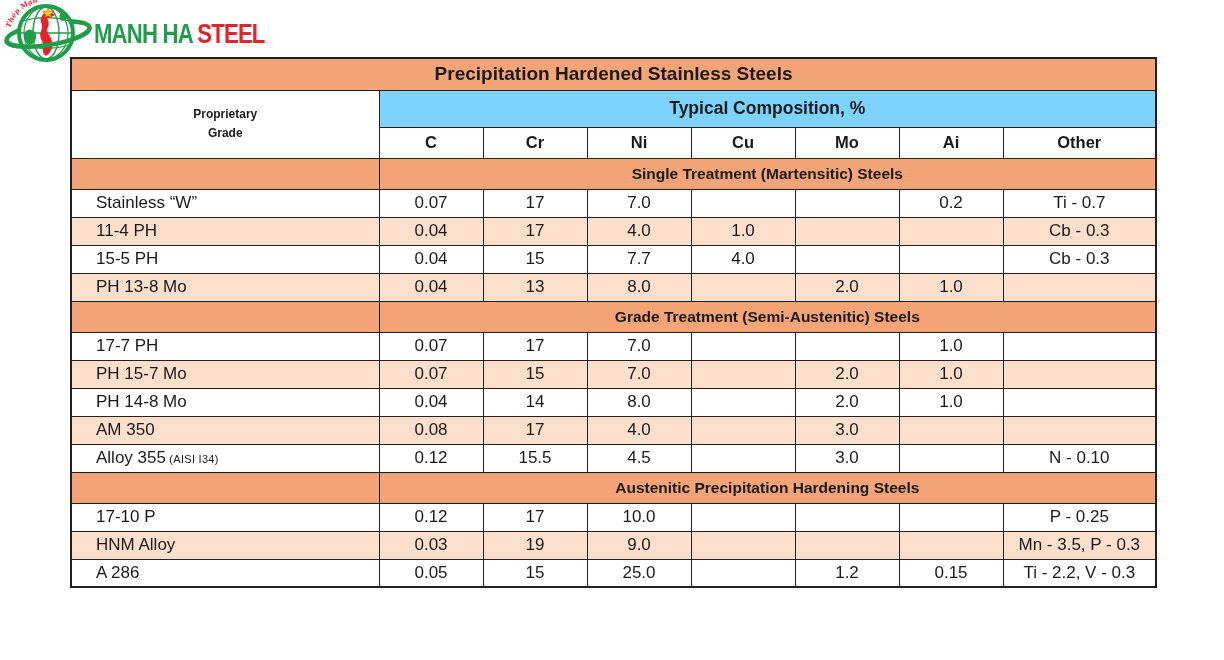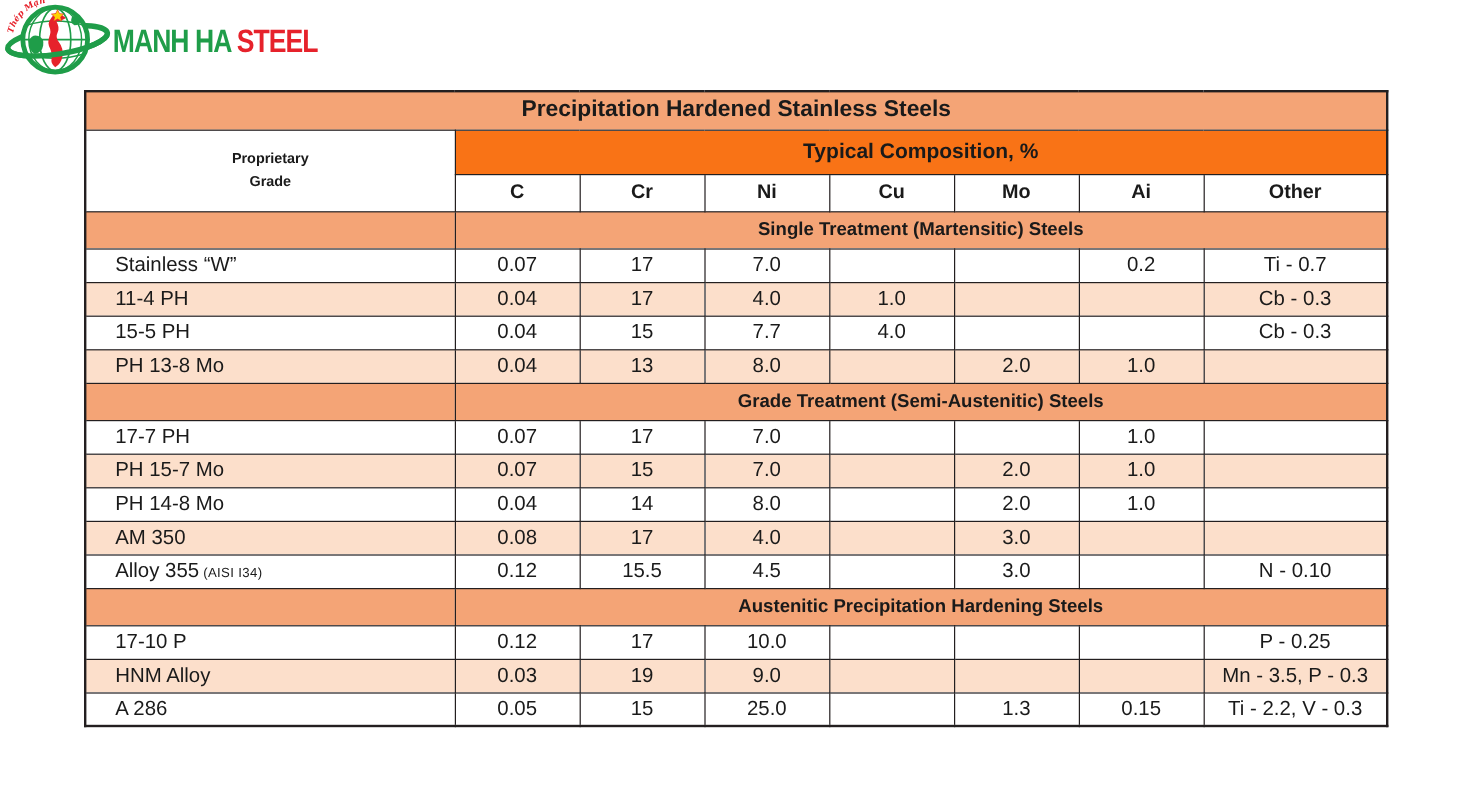--- a/index.html
+++ b/index.html
@@ -26,21 +26,21 @@
     transform: scaleX(0.82);
     transform-origin: left center;
     white-space: nowrap;
     margin-left: 2px;
     margin-top: 2px;
   }
   .brand-green { color: #1f9d49; }
   .brand-red { color: #e6222b; }
 
   
-  .tbl-wrap { position: absolute; left: 70px; top: 75px; }
+  .tbl-wrap { position: absolute; left: 70px; top: 57px; }
   table.steel {
     border-collapse: collapse;
     table-layout: fixed;
     width: 1085px;
   }
   table.steel td {
     border: 1px solid #231f20;
     overflow: hidden;
     white-space: nowrap;
   }
@@ -59,21 +59,21 @@
     font-weight: bold;
     font-size: 12px;
     line-height: 1.55;
     background: #ffffff;
   }
   .comp-head {
     height: 37px;
     text-align: center;
     font-weight: bold;
     font-size: 17.5px;
-    background: #f97316;
+    background: #7dd3fc;
   }
   .col-head td {
     height: 31px;
     text-align: center;
     font-weight: bold;
     font-size: 16.5px;
     background: #ffffff;
   }
   .section-row td {
     height: 31px;
@@ -286,19 +286,19 @@
           <td class="val-cell"></td>
           <td class="val-cell"></td>
           <td class="val-cell">Mn - 3.5, P - 0.3</td>
         </tr>
         <tr class="data-row">
           <td class="grade-cell"><span>A 286</span></td>
           <td class="val-cell">0.05</td>
           <td class="val-cell">15</td>
           <td class="val-cell">25.0</td>
           <td class="val-cell"></td>
-          <td class="val-cell">1.3</td>
+          <td class="val-cell">1.2</td>
           <td class="val-cell">0.15</td>
           <td class="val-cell">Ti - 2.2, V - 0.3</td>
         </tr>
       </tbody>
   </table>
 </div>
 
 </body></html>

